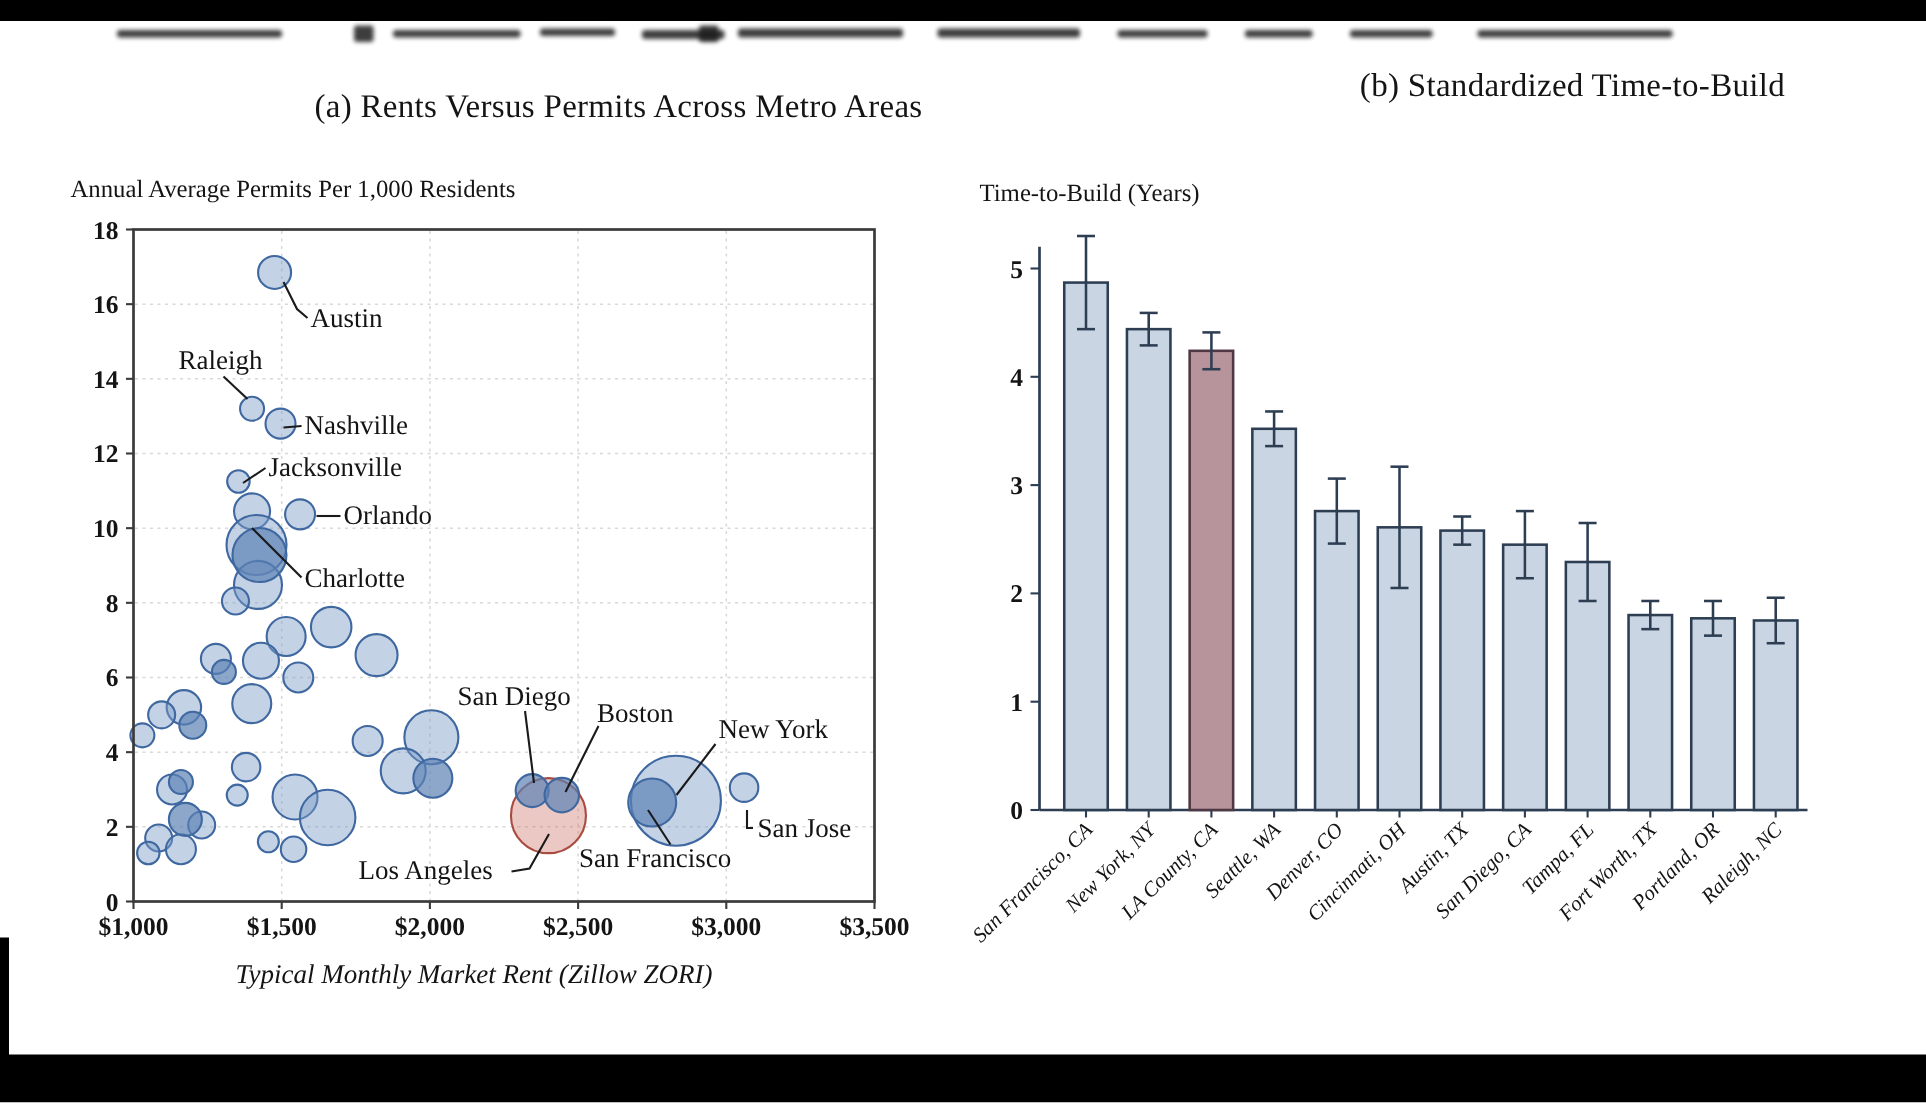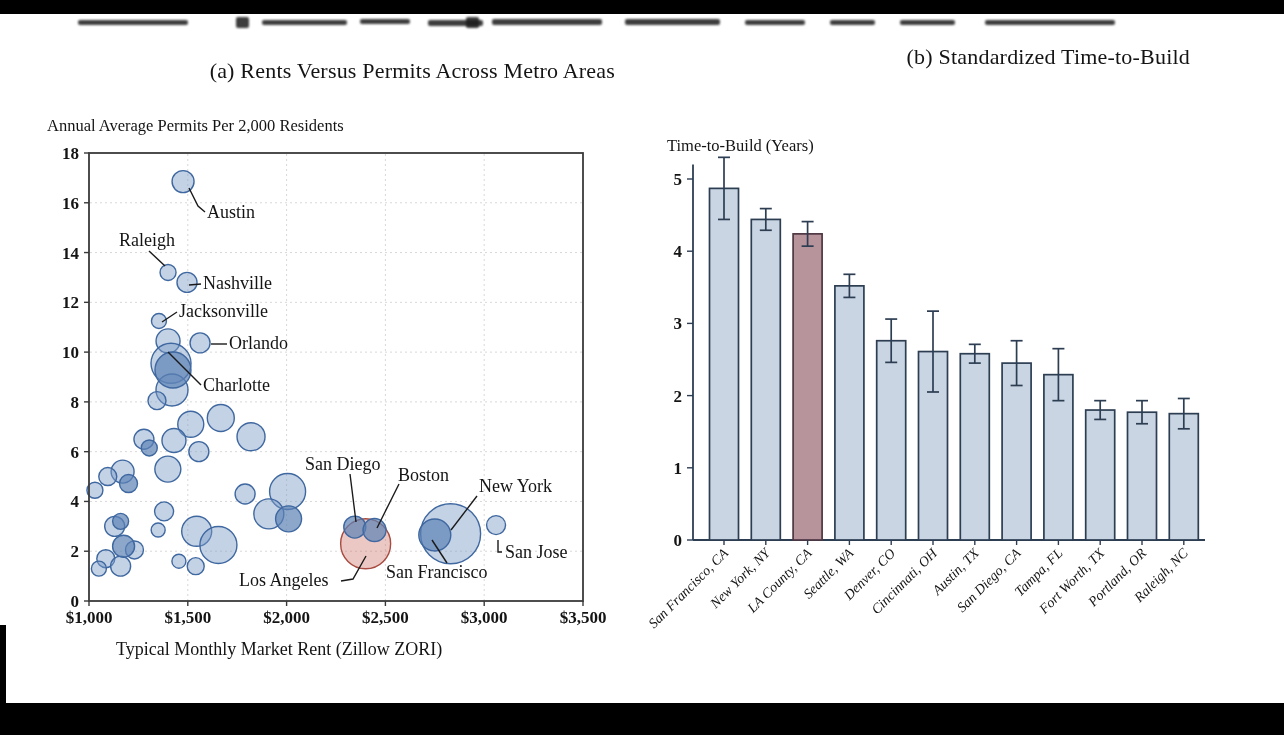--- a/index.html
+++ b/index.html
@@ -9,22 +9,22 @@
   .bar.top{left:0;top:0;width:1284px;height:14px;}
   .bar.bottom{left:0;top:703px;width:1284px;height:32px;}
   .bar.left-sliver{left:0;top:625px;width:6px;height:80px;}
   #smudges{position:absolute;left:0;top:14px;width:1284px;height:18px;}
   .smudge{position:absolute;background:#1c1c1c;border-radius:2px;filter:blur(1.3px);opacity:.85;}
   .ptitle{position:absolute;font-size:22px;text-align:right;letter-spacing:.2px;}
   .ptitle.a{left:75px;top:58px;width:540px;}
   .ptitle.b{left:690px;top:44px;width:500px;}
   .unit{position:absolute;font-size:16.5px;}
   .unit.a{left:47px;top:116px;}
-  .unit.b{left:667px;top:119px;margin-top:17px;}
-  .xlabel{position:absolute;left:116px;top:639px;width:400px;text-align:left;font-size:18px;}
+  .unit.b{left:653px;top:119px;}
+  .xlabel{position:absolute;left:116px;top:639px;width:400px;text-align:center;font-size:18px;font-style:italic;}
   #chart-canvas{position:absolute;left:0;top:0;}
 </style>
 </head>
 <body>
 
 <div class="bar top"></div>
 <div id="smudges">
     <div class="smudge" style="left: 78px; top: 6px; width: 110px; height: 5px;"></div>
     <div class="smudge" style="left: 236px; top: 3px; width: 13px; height: 11px;"></div>
     <div class="smudge" style="left: 262px; top: 6px; width: 85px; height: 5px;"></div>
@@ -34,21 +34,21 @@
     <div class="smudge" style="left: 492px; top: 5px; width: 110px; height: 6px;"></div>
     <div class="smudge" style="left: 625px; top: 5px; width: 95px; height: 6px;"></div>
     <div class="smudge" style="left: 745px; top: 6px; width: 60px; height: 5px;"></div>
     <div class="smudge" style="left: 830px; top: 6px; width: 45px; height: 5px;"></div>
     <div class="smudge" style="left: 900px; top: 6px; width: 55px; height: 5px;"></div>
     <div class="smudge" style="left: 985px; top: 6px; width: 130px; height: 5px;"></div>
   </div>
 
 <div class="ptitle a">(a) Rents Versus Permits Across Metro Areas</div>
 <div class="ptitle b">(b) Standardized Time-to-Build</div>
-<div class="unit a">Annual Average Permits Per 2,000 Residents</div>
+<div class="unit a">Annual Average Permits Per 1,000 Residents</div>
 <div class="unit b">Time-to-Build (Years)</div>
 <div class="xlabel">Typical Monthly Market Rent (Zillow ZORI)</div>
 
 <svg id="chart-canvas" width="1284" height="735" viewBox="0 0 1284 735">
     <line x1="187.8" y1="154" x2="187.8" y2="600" stroke="#d8d8d8" stroke-width="1" stroke-dasharray="2 3"></line>
     <line x1="286.6" y1="154" x2="286.6" y2="600" stroke="#d8d8d8" stroke-width="1" stroke-dasharray="2 3"></line>
     <line x1="385.4" y1="154" x2="385.4" y2="600" stroke="#d8d8d8" stroke-width="1" stroke-dasharray="2 3"></line>
     <line x1="484.2" y1="154" x2="484.2" y2="600" stroke="#d8d8d8" stroke-width="1" stroke-dasharray="2 3"></line>
     <line x1="90" y1="551.2222222222222" x2="582" y2="551.2222222222222" stroke="#d8d8d8" stroke-width="1" stroke-dasharray="2 3"></line>
     <line x1="90" y1="501.44444444444446" x2="582" y2="501.44444444444446" stroke="#d8d8d8" stroke-width="1" stroke-dasharray="2 3"></line>

